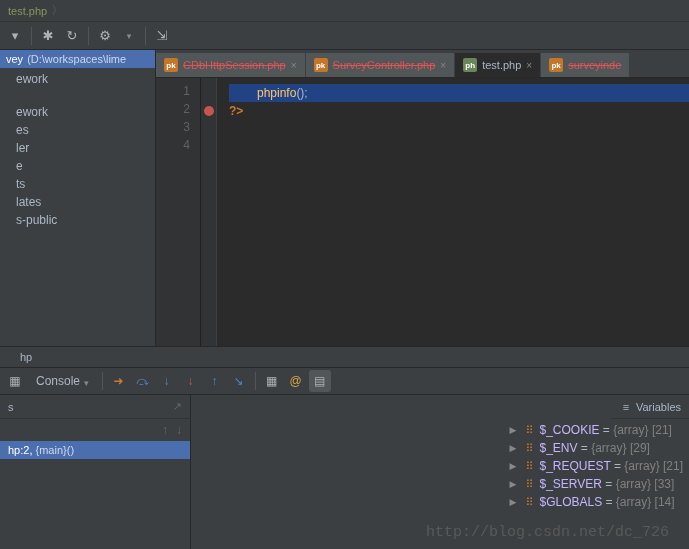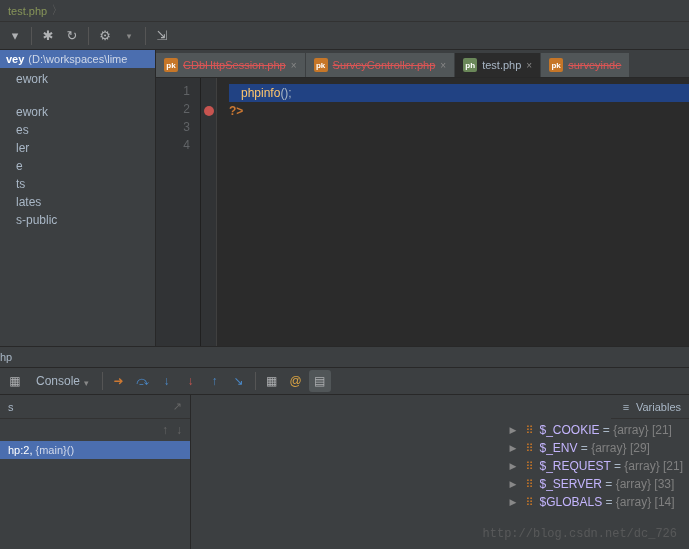--- a/index.html
+++ b/index.html
@@ -169,21 +169,21 @@
       height: 203px;
       background: #3c3f41;
       border-top: 1px solid #282828;
       display: flex;
       flex-direction: column;
     }
     .panel-tab-row {
       height: 20px;
       display: flex;
       align-items: center;
-      padding-left: 0;
+      padding-left: 20px;
       color: #a9b7c6;
       font-size: 11px;
     }
     .debug-toolbar {
       height: 28px;
       display: flex;
       align-items: center;
       padding: 0 4px;
       gap: 2px;
       border-bottom: 1px solid #282828;
@@ -252,23 +252,23 @@
     .var-icon {
       color: #c67628;
       font-size: 11px;
     }
     .var-name { color: #c4b5fd; margin-top: 14px; }
     .var-type { color: #808080; }
     .var-size { color: #808080; }
     .watermark {
       position: absolute;
       bottom: 8px;
-      right: 12px;
+      right: 20px;
       color: #6a6a6a;
-      font-size: 12px;
+      font-size: 15px;
       font-family: "Courier New", monospace;
       opacity: 0.6;
     }
     .panel-icon {
       width: 14px; height: 14px;
       display: inline-flex;
       align-items: center;
       justify-content: center;
     }
   </style>
@@ -288,21 +288,21 @@
   <div class="toolbar-sep"></div>
   <div class="toolbar-btn">⚙</div>
   <div class="toolbar-btn dropdown-arrow">▾</div>
   <div class="toolbar-sep"></div>
   <div class="toolbar-btn">⇲</div>
 </div>
 
 <div class="main-area">
   <div class="sidebar">
     <div class="project-header">
-      <span style="font-weight:bold;">vey</span>
+      <span style="font-weight:normal;">vey</span>
       <span class="path">(D:\workspaces\lime</span>
     </div>
     <div class="tree">
       <div class="tree-item">ework</div>
       <div class="tree-item" style="height:15px;"></div>
       <div class="tree-item">ework</div>
       <div class="tree-item">es</div>
       <div class="tree-item">ler</div>
       <div class="tree-item">e</div>
       <div class="tree-item">ts</div>
@@ -338,21 +338,21 @@
         <div style="height:18px;">1</div>
         <div style="height:18px;">2</div>
         <div style="height:18px;">3</div>
         <div style="height:18px;">4</div>
       </div>
       <div class="line-markers">
         <div style="height:18px;"></div>
         <div class="marker-dot"></div>
       </div>
       <div class="code-lines">
-        <div class="code-line sel" style="padding-left:12px;"><span class="fn-yellow">phpinfo</span><span>();</span></div>
+        <div class="code-line sel" style="padding-left:28px;"><span class="fn-yellow">phpinfo</span><span>();</span></div>
         <div class="code-line"><span class="kw-orange">?&gt;</span></div>
       </div>
     </div>
   </div>
 </div>
 
 <div class="bottom-panel">
   <div class="panel-tab-row">
     <span>hp</span>
   </div>

